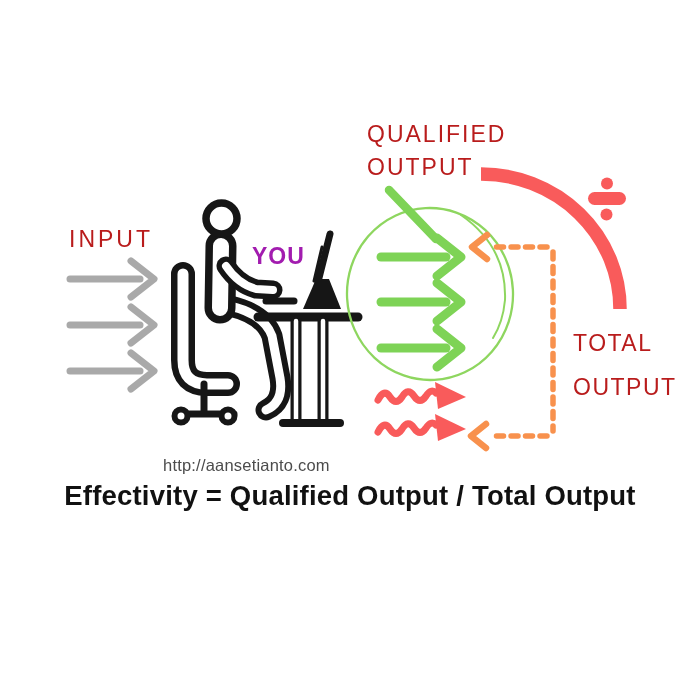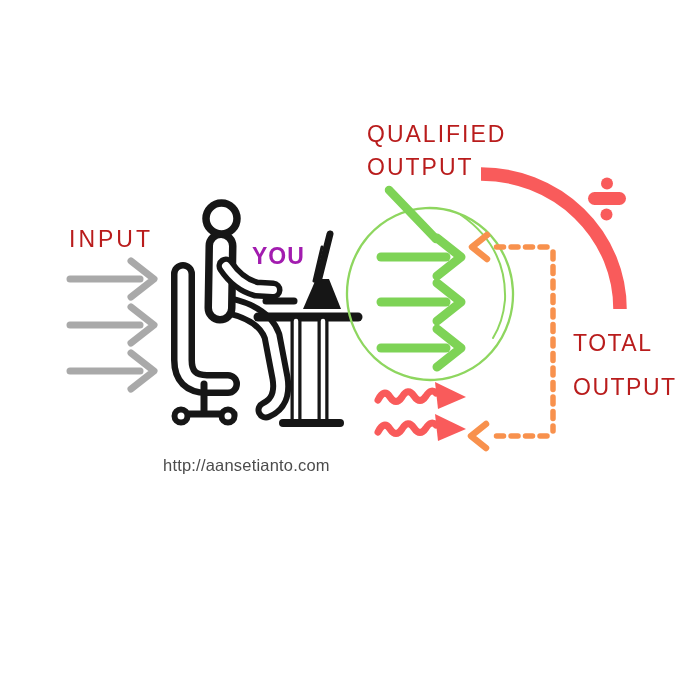--- a/index.html
+++ b/index.html
@@ -115,14 +115,15 @@
     </g>
   </svg>
 
   <div class="lbl lbl-input">INPUT</div>
   <div class="lbl lbl-you">YOU</div>
   <div class="lbl lbl-qualified">QUALIFIED
 OUTPUT</div>
   <div class="lbl lbl-total">TOTAL
 OUTPUT</div>
   <div class="lbl lbl-url">http://aansetianto.com</div>
+  <div class="lbl-formula">Effectivity = Qualified Output / Total Output</div>
 
 </div>
 
 </body></html>

